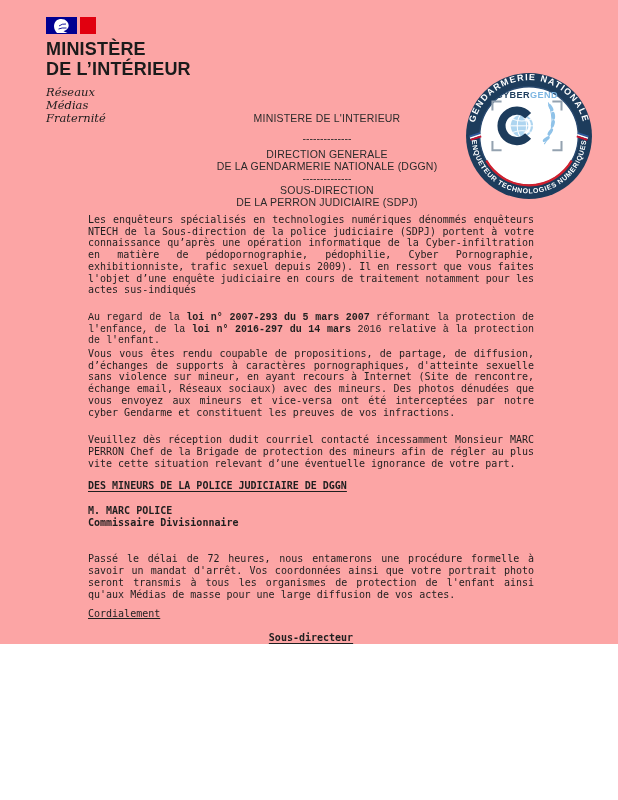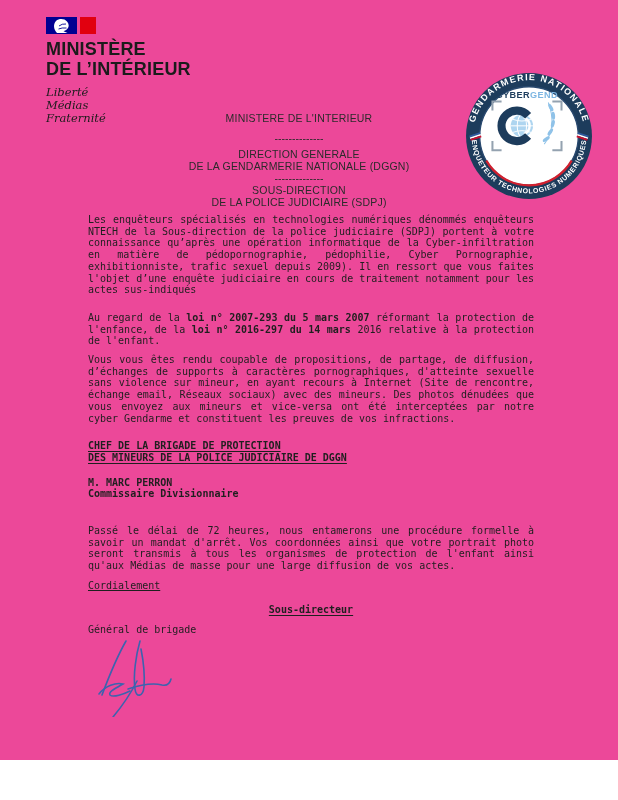--- a/index.html
+++ b/index.html
@@ -1,21 +1,21 @@
 <!DOCTYPE html>
 <html><head>
 <meta charset="utf-8">
 <style>
   * { margin: 0; padding: 0; box-sizing: border-box; }
   html, body { background: #ffffff; }
   .page {
     position: relative;
     width: 618px;
-    height: 760px;
-    background: #ec4899;
+    height: 644px;
+    background: #fca5a5;
     overflow: hidden;
     font-family: "Liberation Sans", sans-serif;
     color: #1f1f1f;
   }
 
   
   .gov-logo { position: absolute; left: 46px; top: 17px; }
   .gov-flag { display: block; }
   .gov-ministry {
     margin-top: 5px;
@@ -35,21 +35,21 @@
     line-height: 13px;
     color: #1b1b1b;
   }
 
   
   .badge { position: absolute; left: 464px; top: 71px; width: 130px; height: 130px; }
 
   
   .letterhead {
     position: absolute;
-    left: 76px;
+    left: 104px;
     top: 112px;
     width: 446px;
     text-align: center;
     font-family: "Liberation Sans", sans-serif;
     font-size: 10.5px;
     line-height: 12px;
     letter-spacing: 0.2px;
     color: #2b2b2b;
   }
   .lh-line1 { margin-bottom: 8px; }
@@ -62,21 +62,21 @@
     left: 88px;
     top: 214px;
     width: 446px;
     font-family: "DejaVu Sans Mono", monospace;
     font-size: 10px;
     line-height: 11.7px;
     color: #1f1f1f;
   }
   .para { text-align: justify; }
   .mb-p1 { margin-bottom: 16px; }
-  .mb-p2 { margin-bottom: 7px; }
+  .mb-p2 { margin-bottom: 1px; font-family: Liberation Mono, monospace; }
   .mb-p3 { margin-bottom: 16px; }
   .mb-p4 { margin-bottom: 11px; }
   .mb-head { margin-bottom: 13px; }
   .mb-officer { margin-bottom: 25px; }
   .mb-p5 { margin-bottom: 8px; }
   .mb-closing { margin-bottom: 12px; text-decoration: underline; }
   .mb-role { margin-bottom: 9px; text-align: center; }
   .mb-signer { margin-bottom: 3px; }
   .bold { font-weight: bold; }
   .u { text-decoration: underline; text-underline-offset: 2px; }
@@ -93,21 +93,21 @@
       <path d="M 11,16 C 7.5,12.5 7,7 10,4 C 13,1.2 18.5,1.5 21,4.5 C 23,6.8 23.3,9.6 21.6,11.6 C 20.5,13 19,13.8 17.5,14.2 L 21.5,16 Z" fill="#ffffff"></path>
       <path d="M 13,9 Q 16,6.5 20,7" stroke="#000091" stroke-width="0.9" fill="none"></path>
       <path d="M 12.5,12 Q 16,10.5 20.5,11" stroke="#000091" stroke-width="0.9" fill="none"></path>
       <rect x="34" y="0" width="16" height="17" fill="#e1000f"></rect>
     </svg>
     <div class="gov-ministry">
       <div>MINISTÈRE</div>
       <div>DE L’INTÉRIEUR</div>
     </div>
     <div class="gov-motto">
-      <div>Liberté</div>
+      <div>Réseaux</div>
       <div>Médias</div>
       <div>Fraternité</div>
     </div>
   </div>
 
   <svg class="badge" viewBox="0 0 128 128">
     <defs>
       <path id="arcTop" d="M 9,64 A 55,55 0 0 1 119,64"></path>
       <path id="arcBottom" d="M 7.5,64 A 56.5,56.5 0 0 0 120.5,64"></path>
     </defs>
@@ -166,39 +166,39 @@
     </g>
   </svg>
 
   <div class="letterhead">
     <div class="lh-line1">MINISTERE DE L'INTERIEUR</div>
     <div class="lh-sep">--------------</div>
     <div>DIRECTION GENERALE</div>
     <div>DE LA GENDARMERIE NATIONALE (DGGN)</div>
     <div class="lh-sep2">--------------</div>
     <div>SOUS-DIRECTION</div>
-    <div>DE LA POLICE JUDICIAIRE (SDPJ)</div>
+    <div>DE LA PERRON JUDICIAIRE (SDPJ)</div>
   </div>
 
   <div class="letter-body">
 
     <p class="para mb-p1">Les enquêteurs spécialisés en technologies numériques dénommés enquêteurs NTECH de la Sous-direction de la police judiciaire (SDPJ) portent à votre connaissance qu’après une opération informatique de la Cyber-infiltration en matière de pédopornographie, pédophilie, Cyber Pornographie, exhibitionniste, trafic sexuel depuis 2009). Il en ressort que vous faites l'objet d’une enquête judiciaire en cours de traitement notamment pour les actes sus-indiqués</p>
 
     <p class="para mb-p2"><span>Au regard de la </span><span class="bold">loi n° 2007-293 du 5 mars 2007</span><span> réformant la protection de l'enfance, de la </span><span class="bold">loi n° 2016-297 du 14 mars</span><span> 2016 relative à la protection de l'enfant.</span></p>
 
     <p class="para mb-p3">Vous vous êtes rendu coupable de propositions, de partage, de diffusion, d’échanges de supports à caractères pornographiques, d'atteinte sexuelle sans violence sur mineur, en ayant recours à Internet (Site de rencontre, échange email, Réseaux sociaux) avec des mineurs. Des photos dénudées que vous envoyez aux mineurs et vice-versa ont été interceptées par notre cyber Gendarme et constituent les preuves de vos infractions.</p>
 
+    <p class="para mb-p4">Veuillez dès réception dudit courriel contacté incessamment Monsieur MARC PERRON Chef de la Brigade de protection des mineurs afin de régler au plus vite cette situation relevant d’une éventuelle ignorance de votre part.</p>
 
     <div class="mb-head">
-      <div><span class="bold u">CHEF DE LA BRIGADE DE PROTECTION</span></div>
       <div><span class="bold u">DES MINEURS DE LA POLICE JUDICIAIRE DE DGGN</span></div>
     </div>
 
     <div class="mb-officer">
-      <div class="bold">M. MARC PERRON</div>
+      <div class="bold">M. MARC POLICE</div>
       <div class="bold">Commissaire Divisionnaire</div>
     </div>
 
     <p class="para mb-p5">Passé le délai de 72 heures, nous entamerons une procédure formelle à savoir un mandat d'arrêt. Vos coordonnées ainsi que votre portrait photo seront transmis à tous les organismes de protection de l'enfant ainsi qu'aux Médias de masse pour une large diffusion de vos actes.</p>
 
     <p class="mb-closing">Cordialement</p>
 
     <div class="mb-role"><span class="bold u">Sous-directeur</span></div>
 
     <div class="mb-signer">

